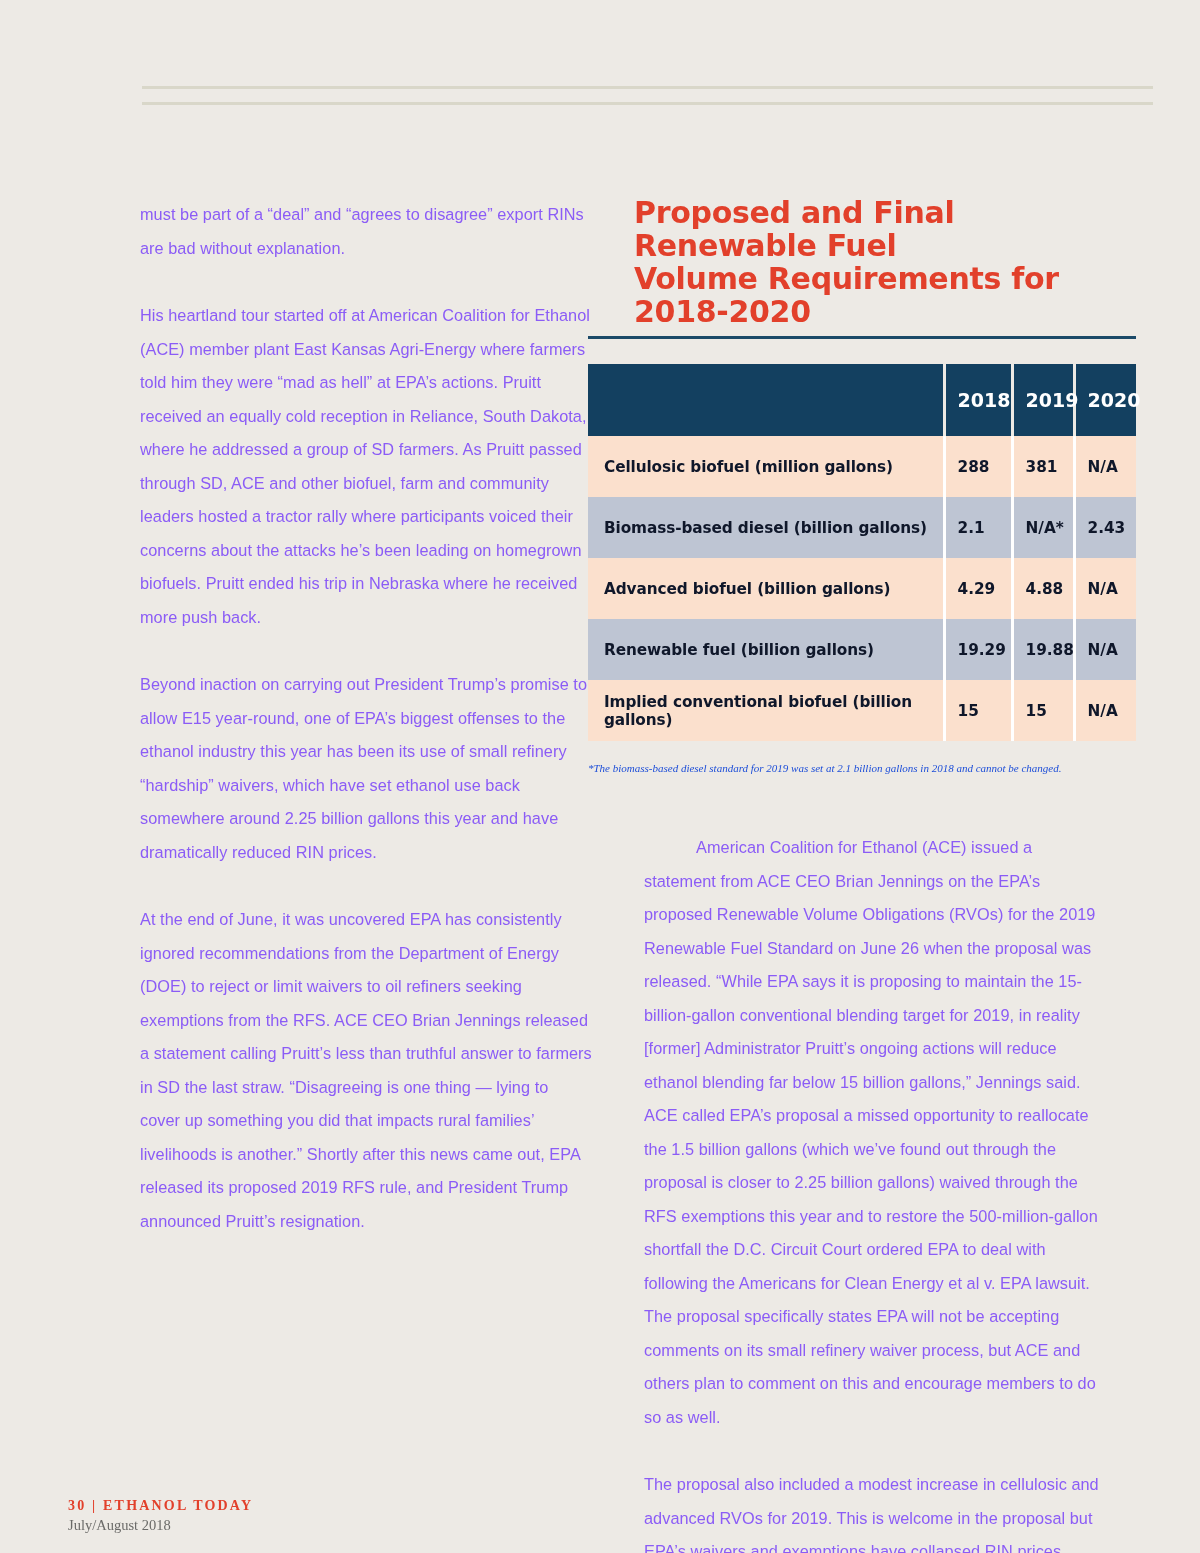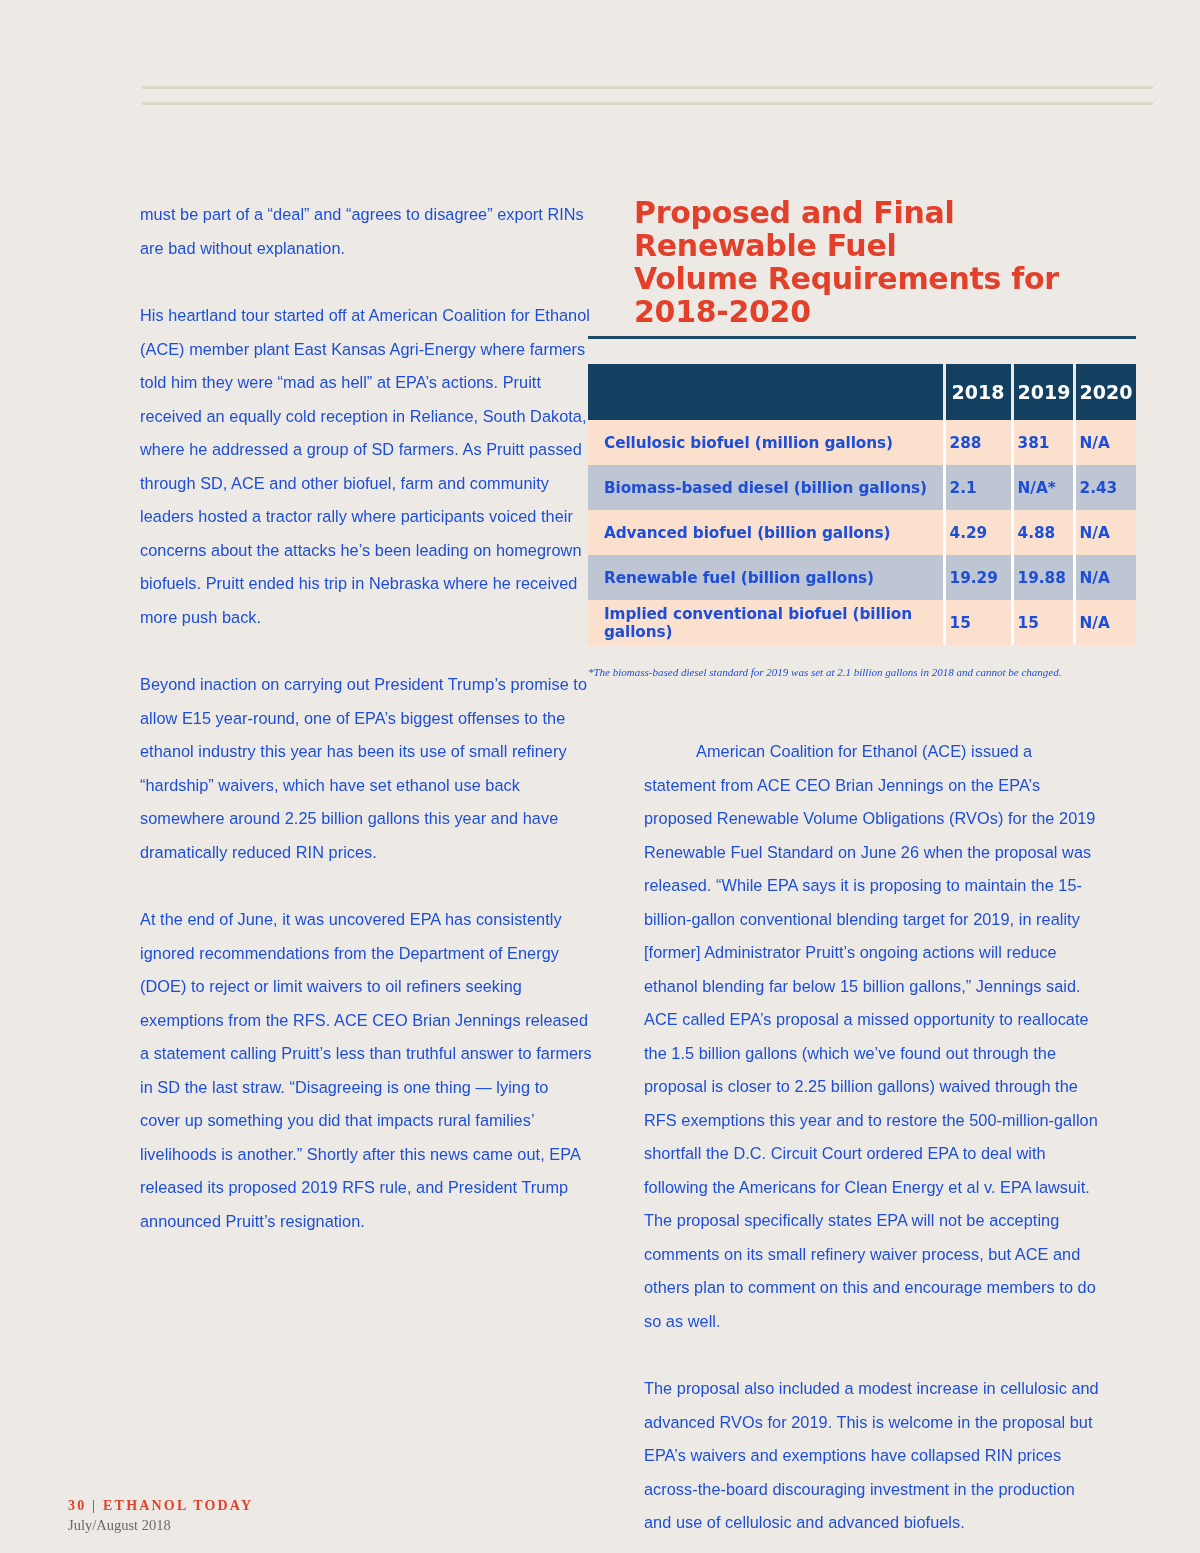--- a/index.html
+++ b/index.html
@@ -47,21 +47,21 @@
     position: absolute;
     left: 588px;
     top: 196px;
     width: 548px;
   }
 
   p.body-text {
     margin: 0 0 34px 0;
     font-size: 16.3px;
     line-height: 33.5px;
-    color: #1d4ed8;
+    color: #8b5cf6;
     letter-spacing: 0.05px;
   }
   p.body-text:last-child { margin-bottom: 0; }
   p.indent { text-indent: 52px; }
 
   
   .table-title {
     font-family: "DejaVu Sans", sans-serif;
     font-weight: bold;
     font-size: 30px;
@@ -81,39 +81,39 @@
 
   
   table.rfs-table {
     border-collapse: collapse;
     width: 548px;
     table-layout: fixed;
     font-family: "DejaVu Sans", sans-serif;
   }
   table.rfs-table th,
   table.rfs-table td {
-    padding: 4px;
+    padding: 12px;
     margin: 0;
   }
   thead th {
     background: #134060;
     color: #ffffff;
     font-size: 19px;
     font-weight: bold;
     height: 48px;
     vertical-align: middle;
     border-right: 3px solid #edeae5;
   }
   thead th:last-child { border-right: none; }
   thead th.label-head { border-right: 3px solid #edeae5; }
 
   tbody td {
     font-size: 15.3px;
     font-weight: bold;
-    color: #1d4ed8;
+    color: #0f172a;
     height: 37px;
     vertical-align: middle;
     border-right: 3px solid #ffffff;
   }
   tbody td:last-child { border-right: none; }
   tbody td.rowlabel {
     text-align: left;
     padding-left: 16px;
     letter-spacing: -0.1px;
   }

